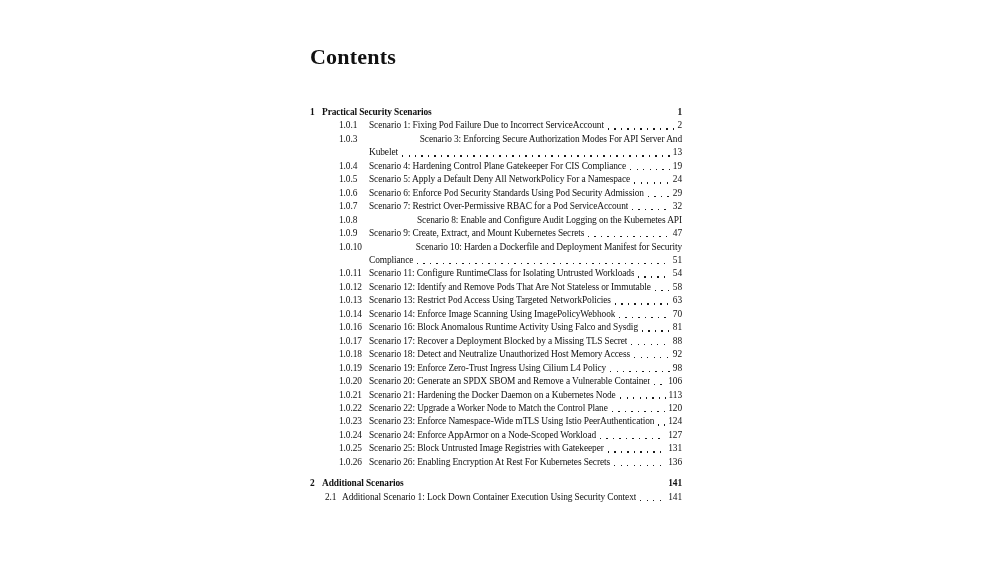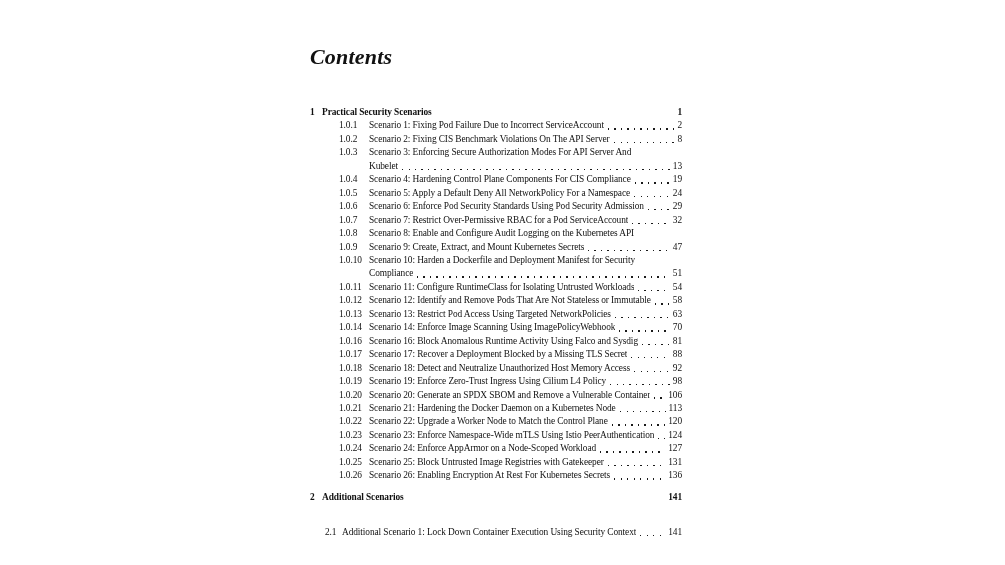--- a/index.html
+++ b/index.html
@@ -15,39 +15,38 @@
   .page {
     position: absolute;
     left: 310px; top: 44px;
     width: 372px;
   }
   .doc-title {
     font-size: 22px;
     font-weight: bold;
     margin: 0 0 36px 0;
     letter-spacing: 0.2px;
-    font-style: italic;
   }
   .toc {
     font-size: 9.4px;
     letter-spacing: -0.1px;
     line-height: 13.45px;
   }
   .row {
     display: flex;
     align-items: baseline;
     white-space: nowrap;
   }
   .chapter-row { font-weight: bold; margin-top: 8px; }
   .chapter-row .ch-num { width: 12px; flex: none; }
   .chapter-row .spacer { flex: 1 1 auto; }
   .pg { flex: none; }
-  .entry-row.sub { padding-left: 29px; }
+  .entry-row.sub { padding-left: 29px; justify-content: space-between; }
   .entry-row.sub .en-num { width: 30px; flex: none; }
-  .entry-row.sec { padding-left: 15px; margin-top: 22px; }
+  .entry-row.sec { padding-left: 15px; }
   .entry-row.sec .en-num { width: 17px; flex: none; }
   .entry-row.cont { padding-left: 59px; align-items: flex-end; }
   .en-title { flex: 0 1 auto; min-width: 0; overflow: hidden; }
   .leader {
     flex: 1 1 0;
     min-width: 3px;
     height: 1.3px;
     align-self: flex-end;
     margin: 0 3px 3.2px 4px;
     background: repeating-linear-gradient(90deg, #1a1a1a 0 1.3px, transparent 1.3px 6.5px);
@@ -65,37 +64,31 @@
         <span class="spacer"></span>
         <span class="pg">1</span>
       </div>
       <div class="row entry-row sub">
         <span class="en-num">1.0.1</span>
         <span class="en-title">Scenario 1: Fixing Pod Failure Due to Incorrect ServiceAccount</span>
         <span class="leader"></span>
         <span class="pg">2</span>
       </div>
       <div class="row entry-row sub">
-        <span class="en-num">1.0.2</span>
-        <span class="en-title">Scenario 2: Fixing CIS Benchmark Violations On The API Server</span>
-        <span class="leader"></span>
-        <span class="pg">8</span>
-      </div>
-      <div class="row entry-row sub">
         <span class="en-num">1.0.3</span>
         <span class="en-title">Scenario 3: Enforcing Secure Authorization Modes For API Server And</span>
       </div>
       <div class="row entry-row cont">
         <span class="en-title">Kubelet</span>
         <span class="leader"></span>
         <span class="pg">13</span>
       </div>
       <div class="row entry-row sub">
         <span class="en-num">1.0.4</span>
-        <span class="en-title">Scenario 4: Hardening Control Plane Components For CIS Compliance</span>
+        <span class="en-title">Scenario 4: Hardening Control Plane Gatekeeper For CIS Compliance</span>
         <span class="leader"></span>
         <span class="pg">19</span>
       </div>
       <div class="row entry-row sub">
         <span class="en-num">1.0.5</span>
         <span class="en-title">Scenario 5: Apply a Default Deny All NetworkPolicy For a Namespace</span>
         <span class="leader"></span>
         <span class="pg">24</span>
       </div>
       <div class="row entry-row sub">

